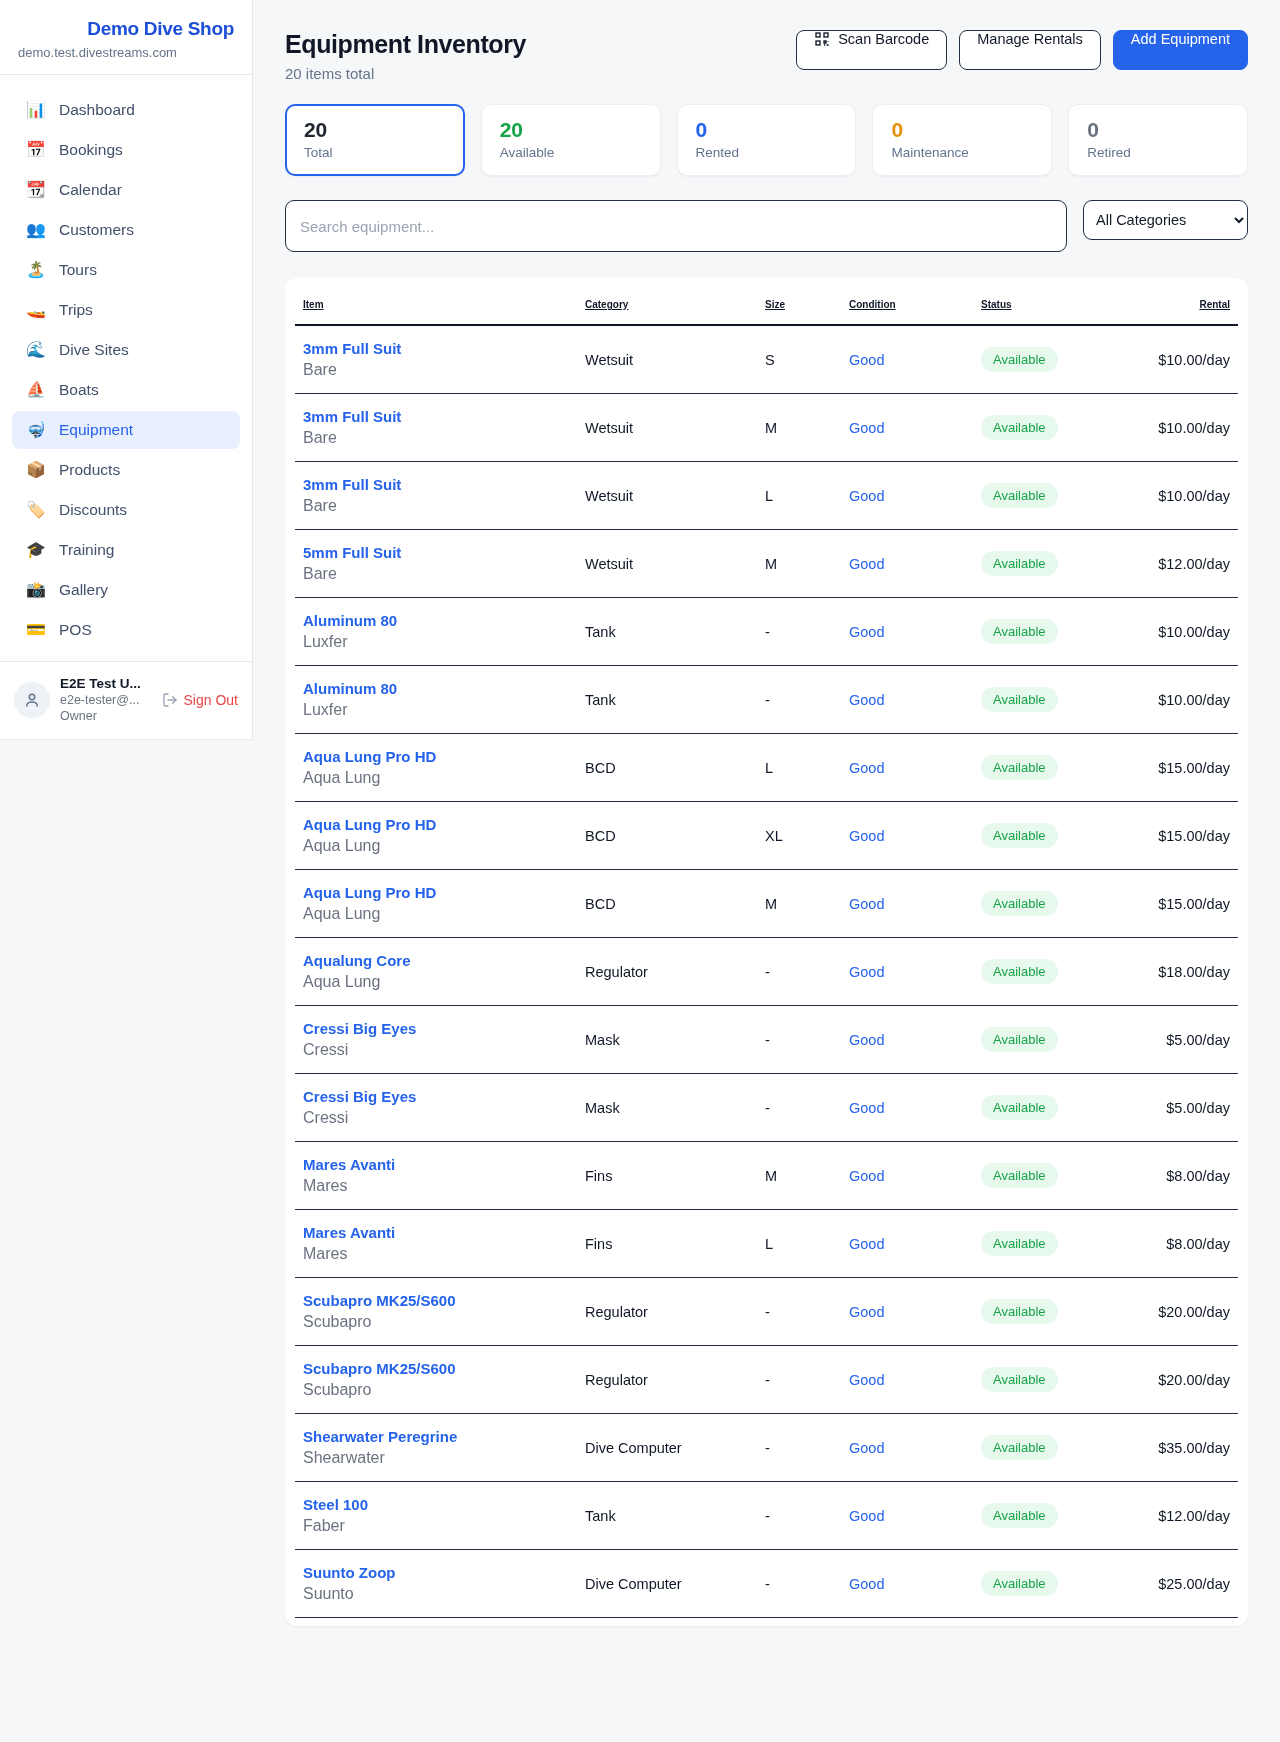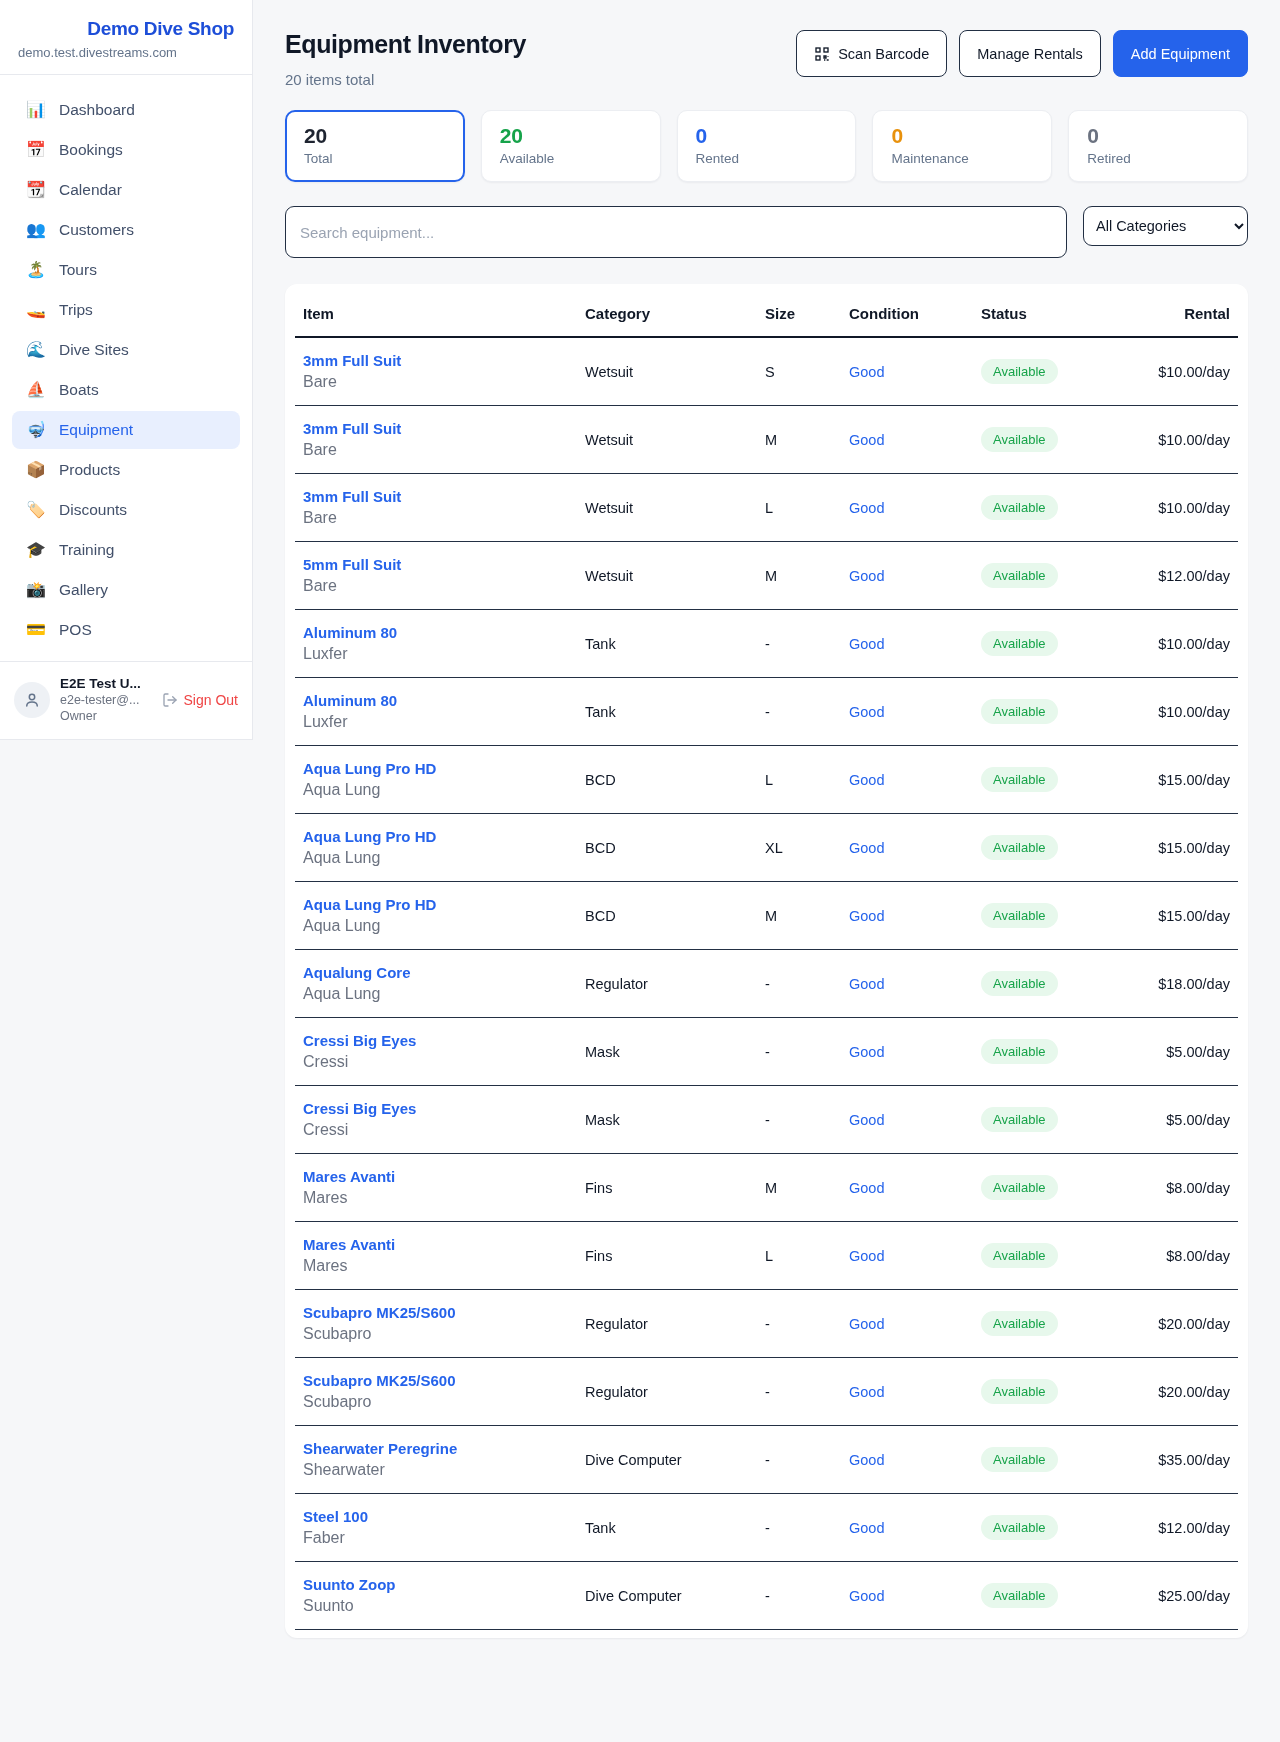--- a/index.html
+++ b/index.html
@@ -22,42 +22,42 @@
   .avatar { width:36px; height:36px; border-radius:50%; background:#eef1f5; display:flex; align-items:center; justify-content:center; flex:0 0 36px; }
   .user-meta { flex:1 1 auto; min-width:0; }
   .user-name { font-size:13.5px; font-weight:bold; color:#111827; white-space:nowrap; }
   .user-email, .user-role { font-size:12.5px; color:#6b7280; margin-top:2px; white-space:nowrap; }
   .signout { display:flex; align-items:center; gap:6px; color:#ef4444; font-size:14px; cursor:pointer; white-space:nowrap; padding-left:2px; }
 
   
   .main { flex:1 1 auto; padding:30px 32px 30px 32px; }
   .page-head { display:flex; justify-content:space-between; align-items:flex-start; }
   .page-title { font-size:25px; font-weight:bold; color:#101827; letter-spacing:-0.4px; }
-  .page-sub { font-size:15px; color:#64748b; margin-top:12px; }
+  .page-sub { font-size:15px; color:#64748b; margin-top:6px; }
   .head-actions { display:flex; gap:12px; align-items:center; }
-  .btn { height:47px; display:inline-flex; align-items:center; gap:8px; padding:0 17px; border-radius:8px; font-size:14.5px; cursor:pointer; background:#fff; border:1px solid #222f43; color:#101827; }
+  .btn { height:40px; display:inline-flex; align-items:flex-start; gap:8px; padding:0 17px; border-radius:8px; font-size:14.5px; cursor:pointer; background:#fff; border:1px solid #222f43; color:#101827; }
   .btn-primary { background:#2563eb; border:1px solid #2563eb; color:#fff; font-weight:500; }
 
   
   .stats { display:flex; gap:16px; margin-top:22px; }
   .stat-card { flex:1 1 0; background:#fff; border:1px solid #eceef2; border-radius:10px; padding:13px 18px 15px 18px; box-shadow:0 1px 2px rgba(16,24,40,.05); cursor:pointer; }
   .stat-card.selected { border:2px solid #2563eb; padding:12px 17px 14px 17px; }
   .stat-value { font-size:21px; font-weight:bold; letter-spacing:-0.3px; }
   .stat-label { font-size:13.5px; color:#64748b; margin-top:3px; }
 
   
   .filters { display:flex; gap:16px; margin-top:24px; }
   .search-input { flex:1 1 auto; height:52px; border:1px solid #222f43; border-radius:9px; padding:0 14px; font-size:15px; background:#fff; color:#101827; font-family:"Liberation Sans", sans-serif; }
   .search-input::placeholder { color:#9aa3b2; }
   .cat-select { width:165px; height:40px; border:1px solid #222f43; border-radius:9px; background:#fff; font-size:14.5px; color:#101827; padding:0 8px; font-family:"Liberation Sans", sans-serif; }
 
   
   .table-card { background:#fff; border-radius:12px; margin-top:26px; padding:2px 10px 8px 10px; box-shadow:0 1px 2px rgba(16,24,40,.06); }
   table { width:100%; border-collapse:collapse; }
-  th { text-align:left; font-size:15px; font-weight:bold; color:#101827; padding:19px 8px 14px 8px; border-bottom:2px solid #101827; }
+  th { text-align:left; font-size:10px; font-weight:bold; color:#101827; padding:19px 8px 14px 8px; border-bottom:2px solid #101827;text-decoration:underline; }
   th.col-rental { text-align:right; }
   td { padding:14px 8px; border-bottom:1px solid #233044; vertical-align:middle; font-size:14.5px; color:#101827; }
   td.td-item { padding-left:8px; }
   .item-link { color:#2563eb; font-size:15px; font-weight:bold; text-decoration:none; cursor:pointer; }
   .item-brand { color:#6b7280; font-size:16px; margin-top:4px; }
   .cond-link { color:#2563eb; cursor:pointer; text-decoration:none; }
   .badge { display:inline-block; background:#e7f8ec; color:#17a34a; font-size:13px; padding:5px 12px; border-radius:999px; }
   .td-rental { text-align:right; }
 
   .icon-svg { display:block; }

